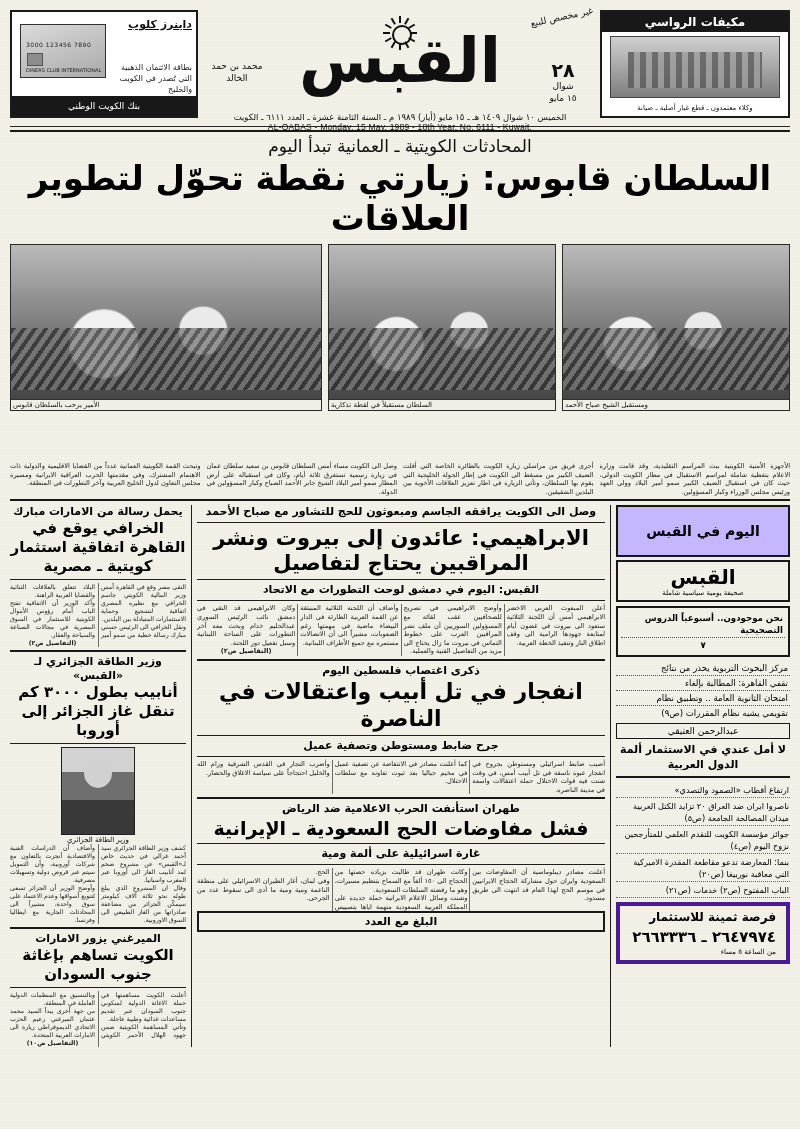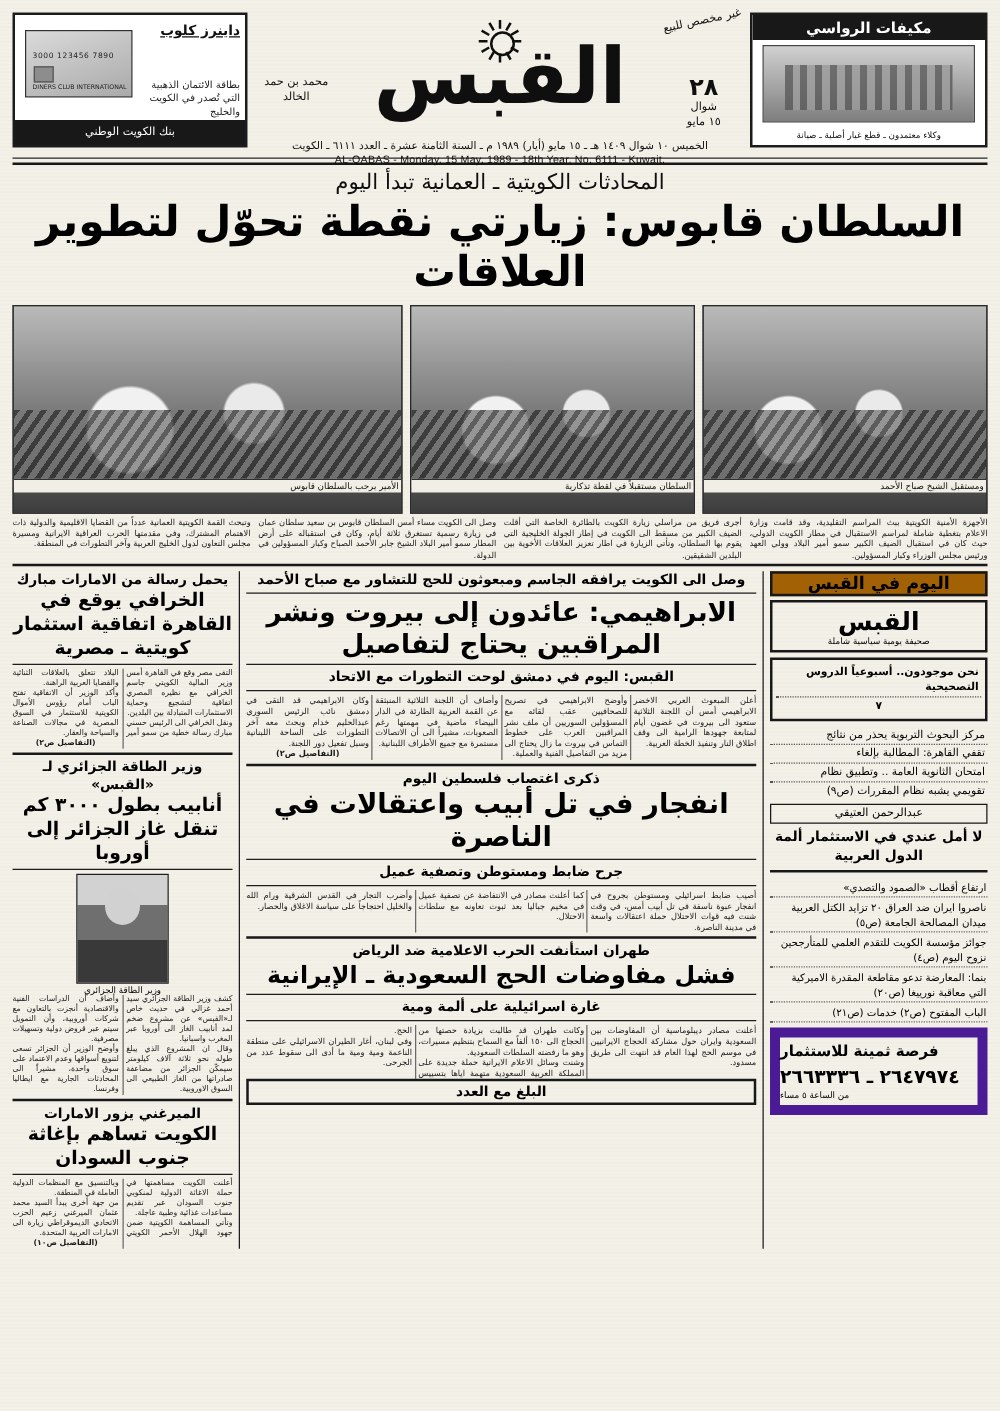--- a/index.html
+++ b/index.html
@@ -50,60 +50,60 @@
   .mh-line .en-line{font-family:"Liberation Sans",sans-serif;font-size:8.5px;letter-spacing:.2px;}
 
   
   .rule{border-top:2px solid #1a1a1a;margin:3px 0;}
   .kicker{text-align:center;font-size:17px;letter-spacing:2px;direction:rtl;color:#111;margin:4px 0 2px;}
   .headline{text-align:center;font-size:34px;font-weight:bold;direction:rtl;color:#000;line-height:40px;margin:2px 0 6px;letter-spacing:-1px;}
 
   
   .photos{display:flex;gap:6px;direction:rtl;margin-top:4px;}
   .ph{position:relative;border:1px solid #2c2c2c;background:#4a4a4a;overflow:hidden;}
-  .ph .cap{position:absolute;left:0;right:0;bottom:16px;background:#efece4;color:#111;font-size:7px;text-align:right;direction:rtl;padding:1px 2px;border-top:1px solid #333;}
+  .ph .cap{position:absolute;left:0;right:0;bottom:0;background:#efece4;color:#111;font-size:7px;text-align:left;direction:rtl;padding:1px 2px;border-top:1px solid #333;}
   .ph .scene{position:absolute;inset:0;background:
      radial-gradient(circle at 30% 60%, #efefef 0 14%, rgba(0,0,0,0) 15%),
      radial-gradient(circle at 62% 52%, #e8e8e8 0 11%, rgba(0,0,0,0) 12%),
      linear-gradient(180deg,#b9b9b9,#3e3e3e);}
   .ph .scene:after{content:"";position:absolute;left:0;right:0;bottom:12%;height:38%;
      background:repeating-linear-gradient(125deg,#2f2f2f 0 4px,#787878 4px 9px);opacity:.75;}
   .ph1{flex:0 0 226px;height:165px;}
   .ph2{flex:0 0 226px;height:165px;}
   .ph3{flex:1 1 auto;height:165px;}
 
   .capbar{display:flex;gap:6px;direction:rtl;margin-top:3px;font-size:6.6px;line-height:8.4px;color:#1b1b1b;text-align:justify;}
-  .capbar > div{flex:1;}
+  .capbar > div{flex:1;margin-top:48px;}
 
   
   .body{display:flex;gap:5px;direction:rtl;margin-top:4px;}
   .col{position:relative;}
   .colR{flex:0 0 174px;}
   .colM{flex:1 1 auto;}
   .colL{flex:0 0 176px;}
   .vsep{width:1px;background:#1f1f1f;flex:0 0 1px;}
 
-  .boxtitle{border:2px solid #1a1a1a;text-align:center;font-weight:bold;font-size:14px;direction:rtl;padding:0 0;margin-bottom:3px;background:#a16207;}
+  .boxtitle{border:2px solid #1a1a1a;text-align:center;font-weight:bold;font-size:14px;direction:rtl;padding:16px 0;margin-bottom:3px;background:#c4b5fd;}
   .minihead{font-size:15px;font-weight:bold;direction:rtl;text-align:center;line-height:19px;color:#000;}
   .subhead{font-size:11px;font-weight:bold;direction:rtl;text-align:center;line-height:14px;color:#000;}
   .txt{font-size:6.6px;line-height:8.6px;direction:rtl;text-align:justify;color:#1b1b1b;}
   .txt.sm{font-size:6.2px;line-height:8px;}
   .hr{border-top:1px solid #1f1f1f;margin:3px 0;}
   .hr2{border-top:2px solid #1a1a1a;margin:4px 0;}
 
   .idxbox{border:2px solid #1a1a1a;padding:3px;margin-bottom:4px;}
   .idxlogo{text-align:center;font-size:20px;font-weight:bold;direction:rtl;}
   .idxlogo .sub{font-size:7px;font-weight:normal;}
   .idxitem{font-size:8.6px;line-height:12px;direction:rtl;text-align:right;padding:1px 2px;border-bottom:1px dotted #555;}
   .idxitem:last-child{border-bottom:none;}
 
   .authorbox{border:1px solid #1a1a1a;text-align:center;font-size:9px;direction:rtl;padding:2px;margin:3px 0;}
   .opinion{font-size:11px;font-weight:bold;direction:rtl;text-align:center;line-height:15px;}
   .bullets div{font-size:8.2px;line-height:12px;direction:rtl;text-align:right;border-bottom:1px dotted #666;padding:1.5px 1px;}
-  .adbox{border:8px solid #4c1d95;text-align:left;direction:rtl;padding:4px 0;margin-top:4px;}
+  .adbox{border:4px solid #4c1d95;text-align:right;direction:rtl;padding:4px 10px;margin-top:4px;}
   .adbox .t{font-size:12px;font-weight:bold;}
   .adbox .p{font-size:15px;font-weight:bold;letter-spacing:1px;margin-top:4px;}
   .adbox .s{font-size:7px;margin-top:2px;}
 
   .twocol{column-count:2;column-gap:6px;column-rule:1px solid #6a6a6a;}
   .threecol{column-count:3;column-gap:5px;column-rule:1px solid #6a6a6a;}
   .fourcol{column-count:4;column-gap:5px;column-rule:1px solid #6a6a6a;}
 
   .portrait{width:72px;height:86px;border:1px solid #222;background:linear-gradient(180deg,#d0d0d0 0 28%,#6f6f6f 28% 60%,#3a3a3a 60% 100%);position:relative;margin:0 auto;}
   .portrait:after{content:"";position:absolute;left:22px;top:10px;width:28px;height:30px;border-radius:50%;background:#cfcfcf;}

